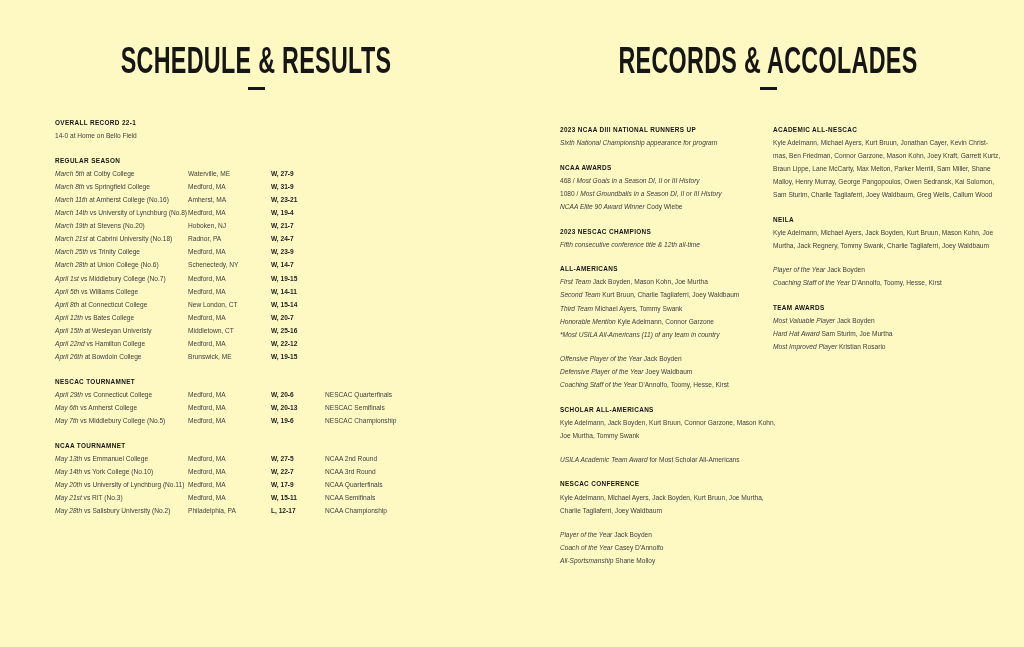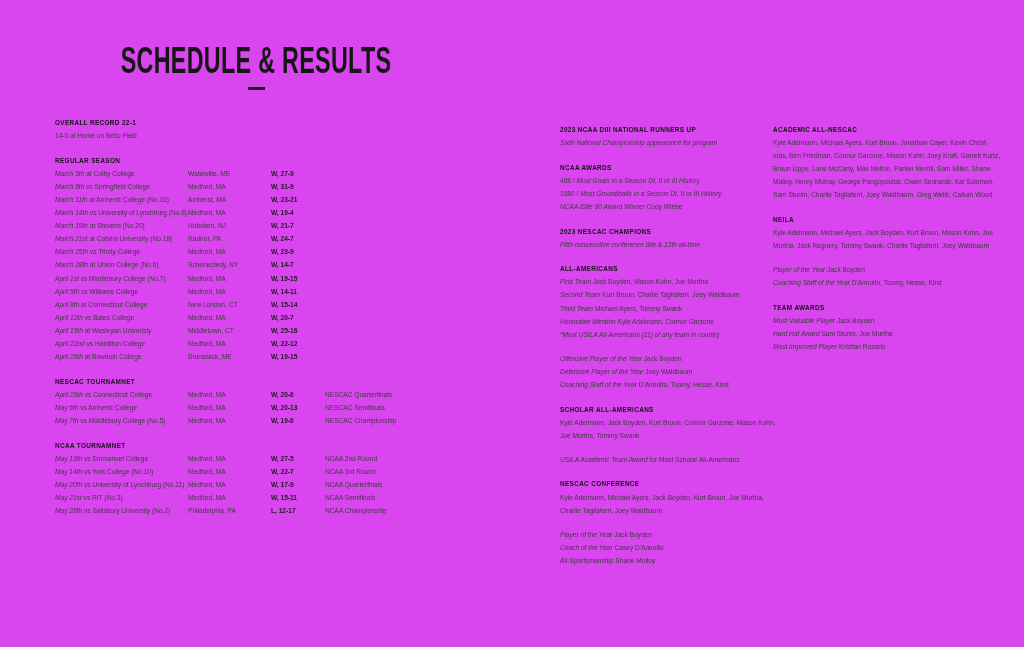--- a/index.html
+++ b/index.html
@@ -4,21 +4,21 @@
 <style>
   * { box-sizing: border-box; }
   html, body { margin: 0; padding: 0; }
   body {
     width: 1024px; height: 647px;
     background: #ffffff;
     font-family: "Liberation Sans", sans-serif;
     color: #3d3d3d;
     overflow: hidden;
   }
-  .spread { position: relative; width: 1024px; height: 647px; background: #d946ef; }
+  .spread { position: relative; width: 1024px; height: 647px; background: #fef9c3; }
   .half { position: absolute; top: 0; width: 512px; height: 647px; }
   .half.left  { left: 0; }
   .half.right { left: 512px; }
 
   .page-header { position: absolute; top: 42px; left: 0; width: 100%; text-align: center; }
   .page-title {
     margin: 0;
     font-size: 37px;
     font-weight: 700;
     line-height: 1;
@@ -221,20 +221,24 @@
               <span class="c c-loc">Philadelphia, PA</span>
               <span class="c c-res">L, 12-17</span>
               <span class="c c-round">NCAA Championship</span>
             </div>
           </section>
         </div>
     </div>
   </section>
 
   <section class="half right">
+    <header class="page-header">
+      <h1 class="page-title">RECORDS &amp; ACCOLADES</h1>
+      <div class="title-dash"></div>
+    </header>
     <div class="acc-col col1">
         <section class="acc-section">
           <h3 class="mini-heading">2023 NCAA DIII NATIONAL RUNNERS UP</h3>
           <div class="group">
             <p class="line"><em>Sixth National Championship appearance for program</em></p>
           </div>
         </section>
         <section class="acc-section">
           <h3 class="mini-heading">NCAA AWARDS</h3>
           <div class="group">

